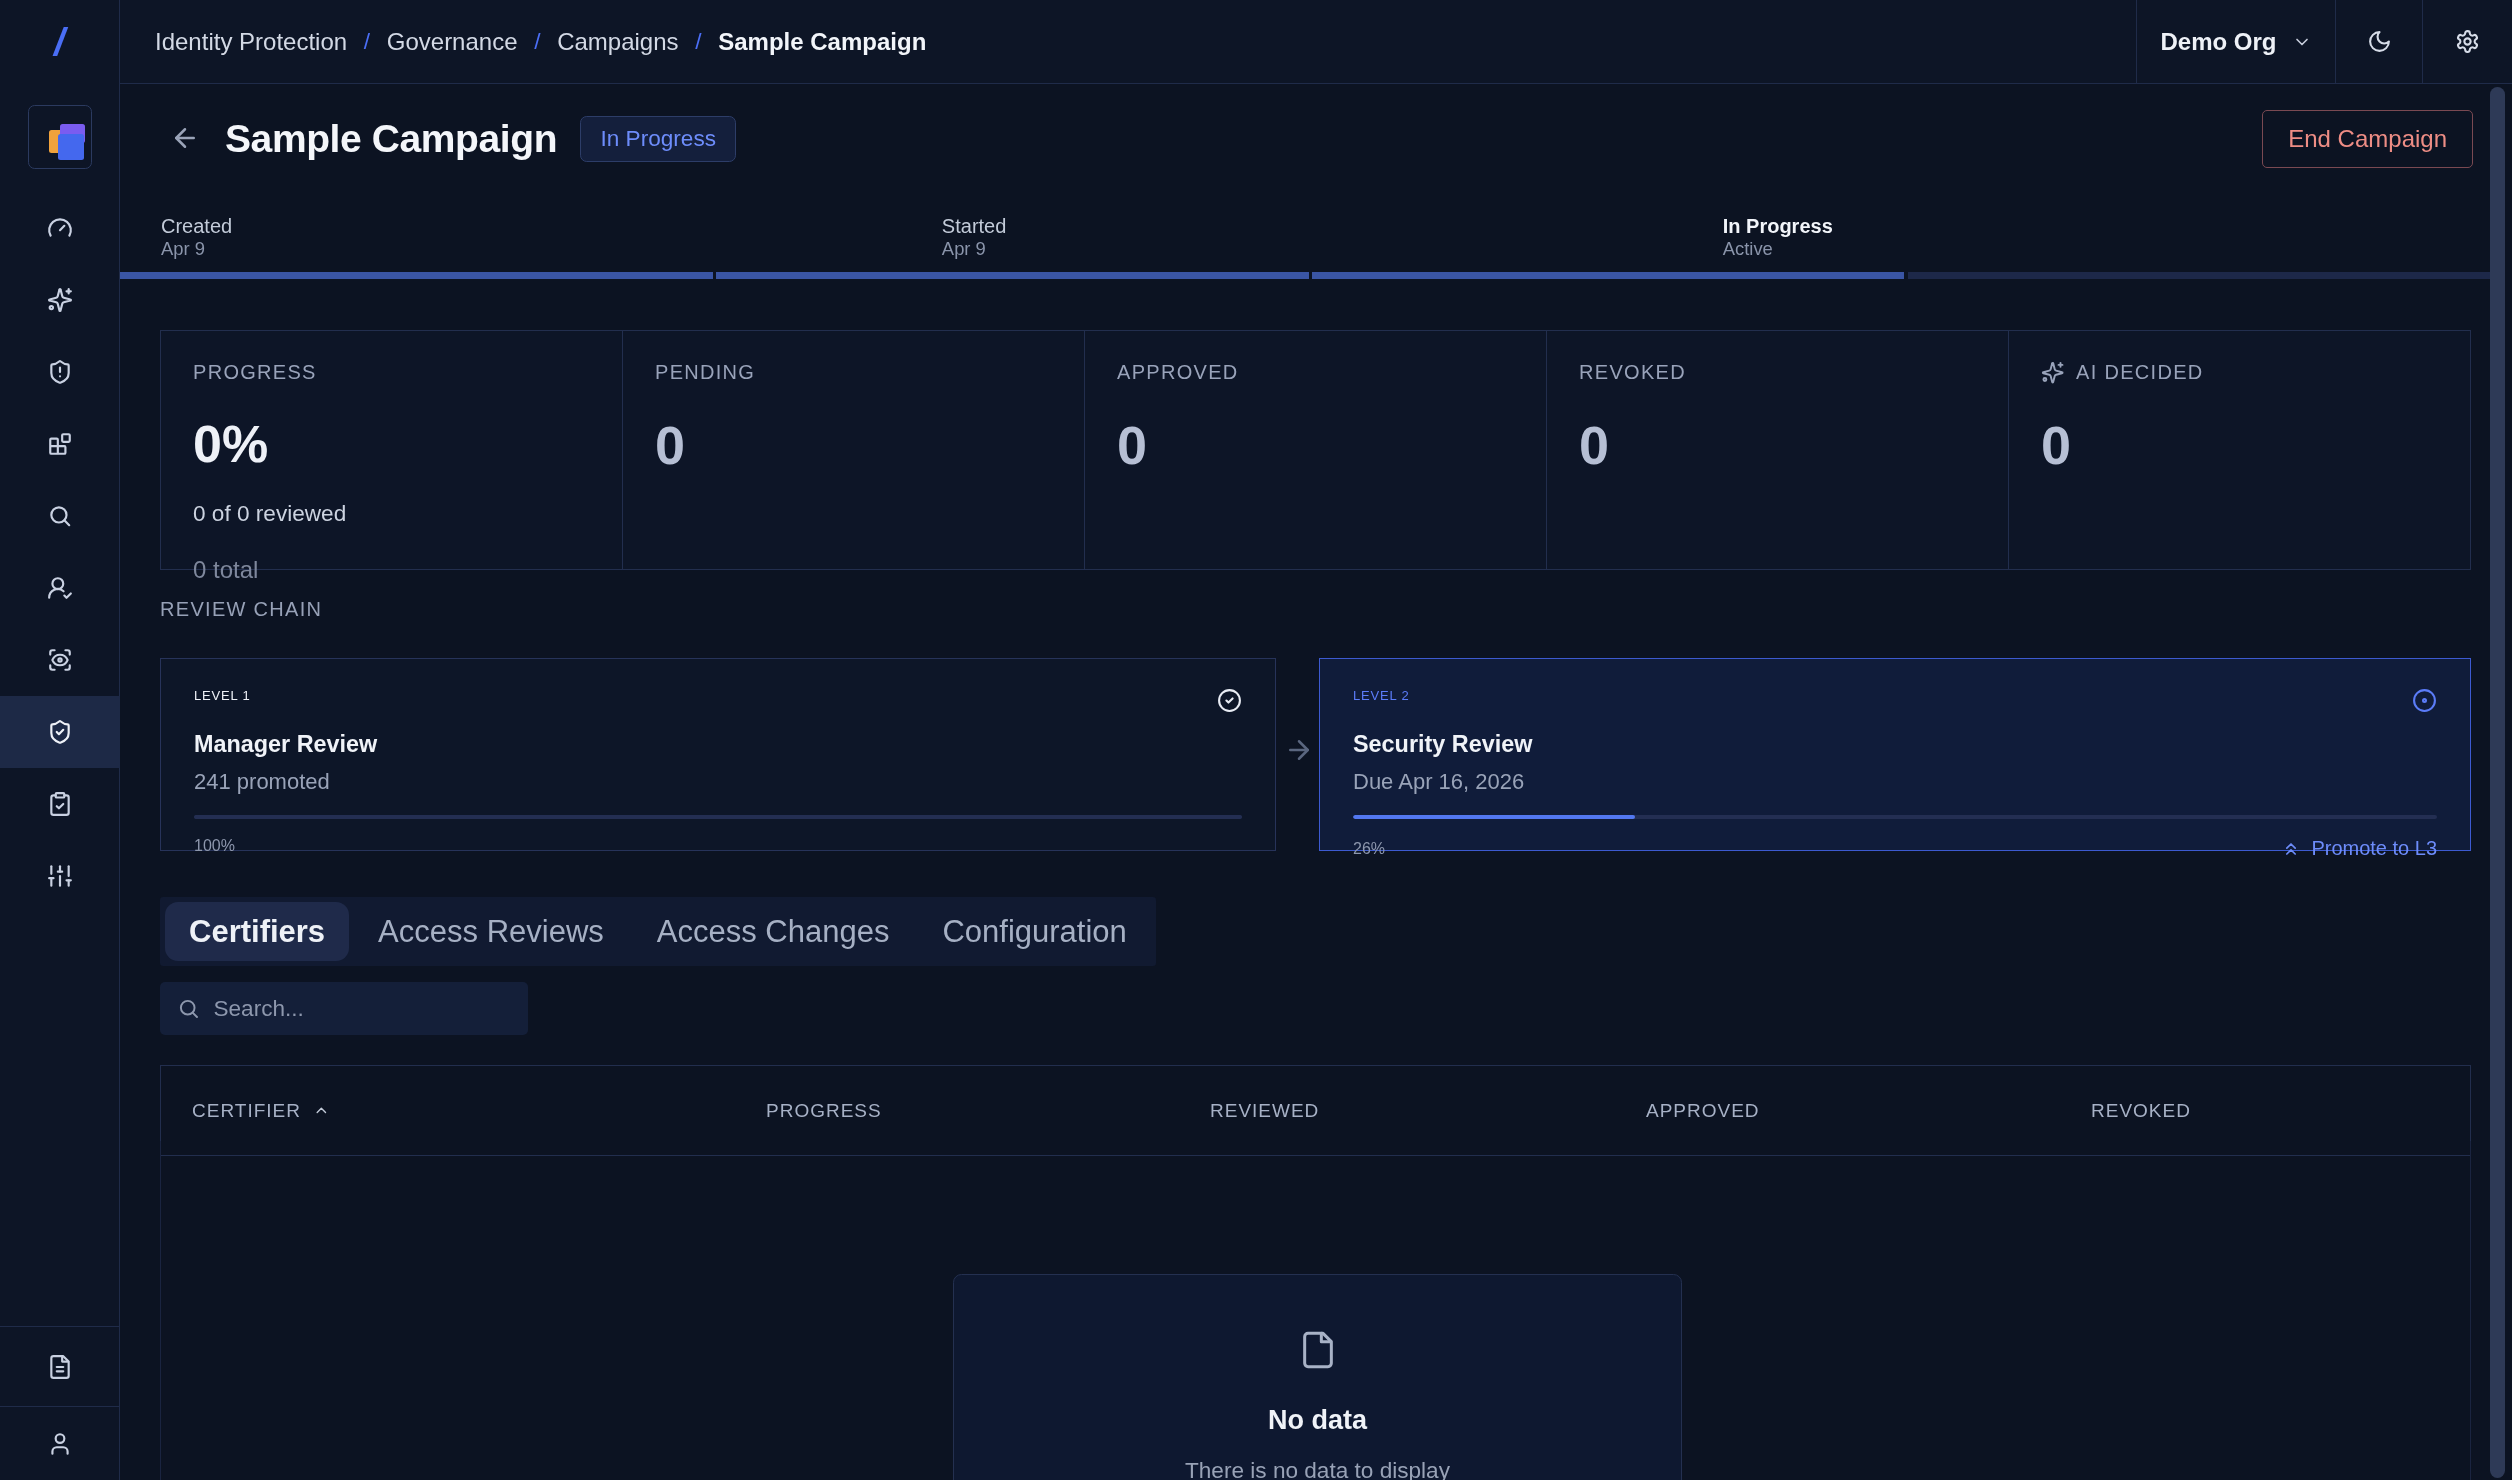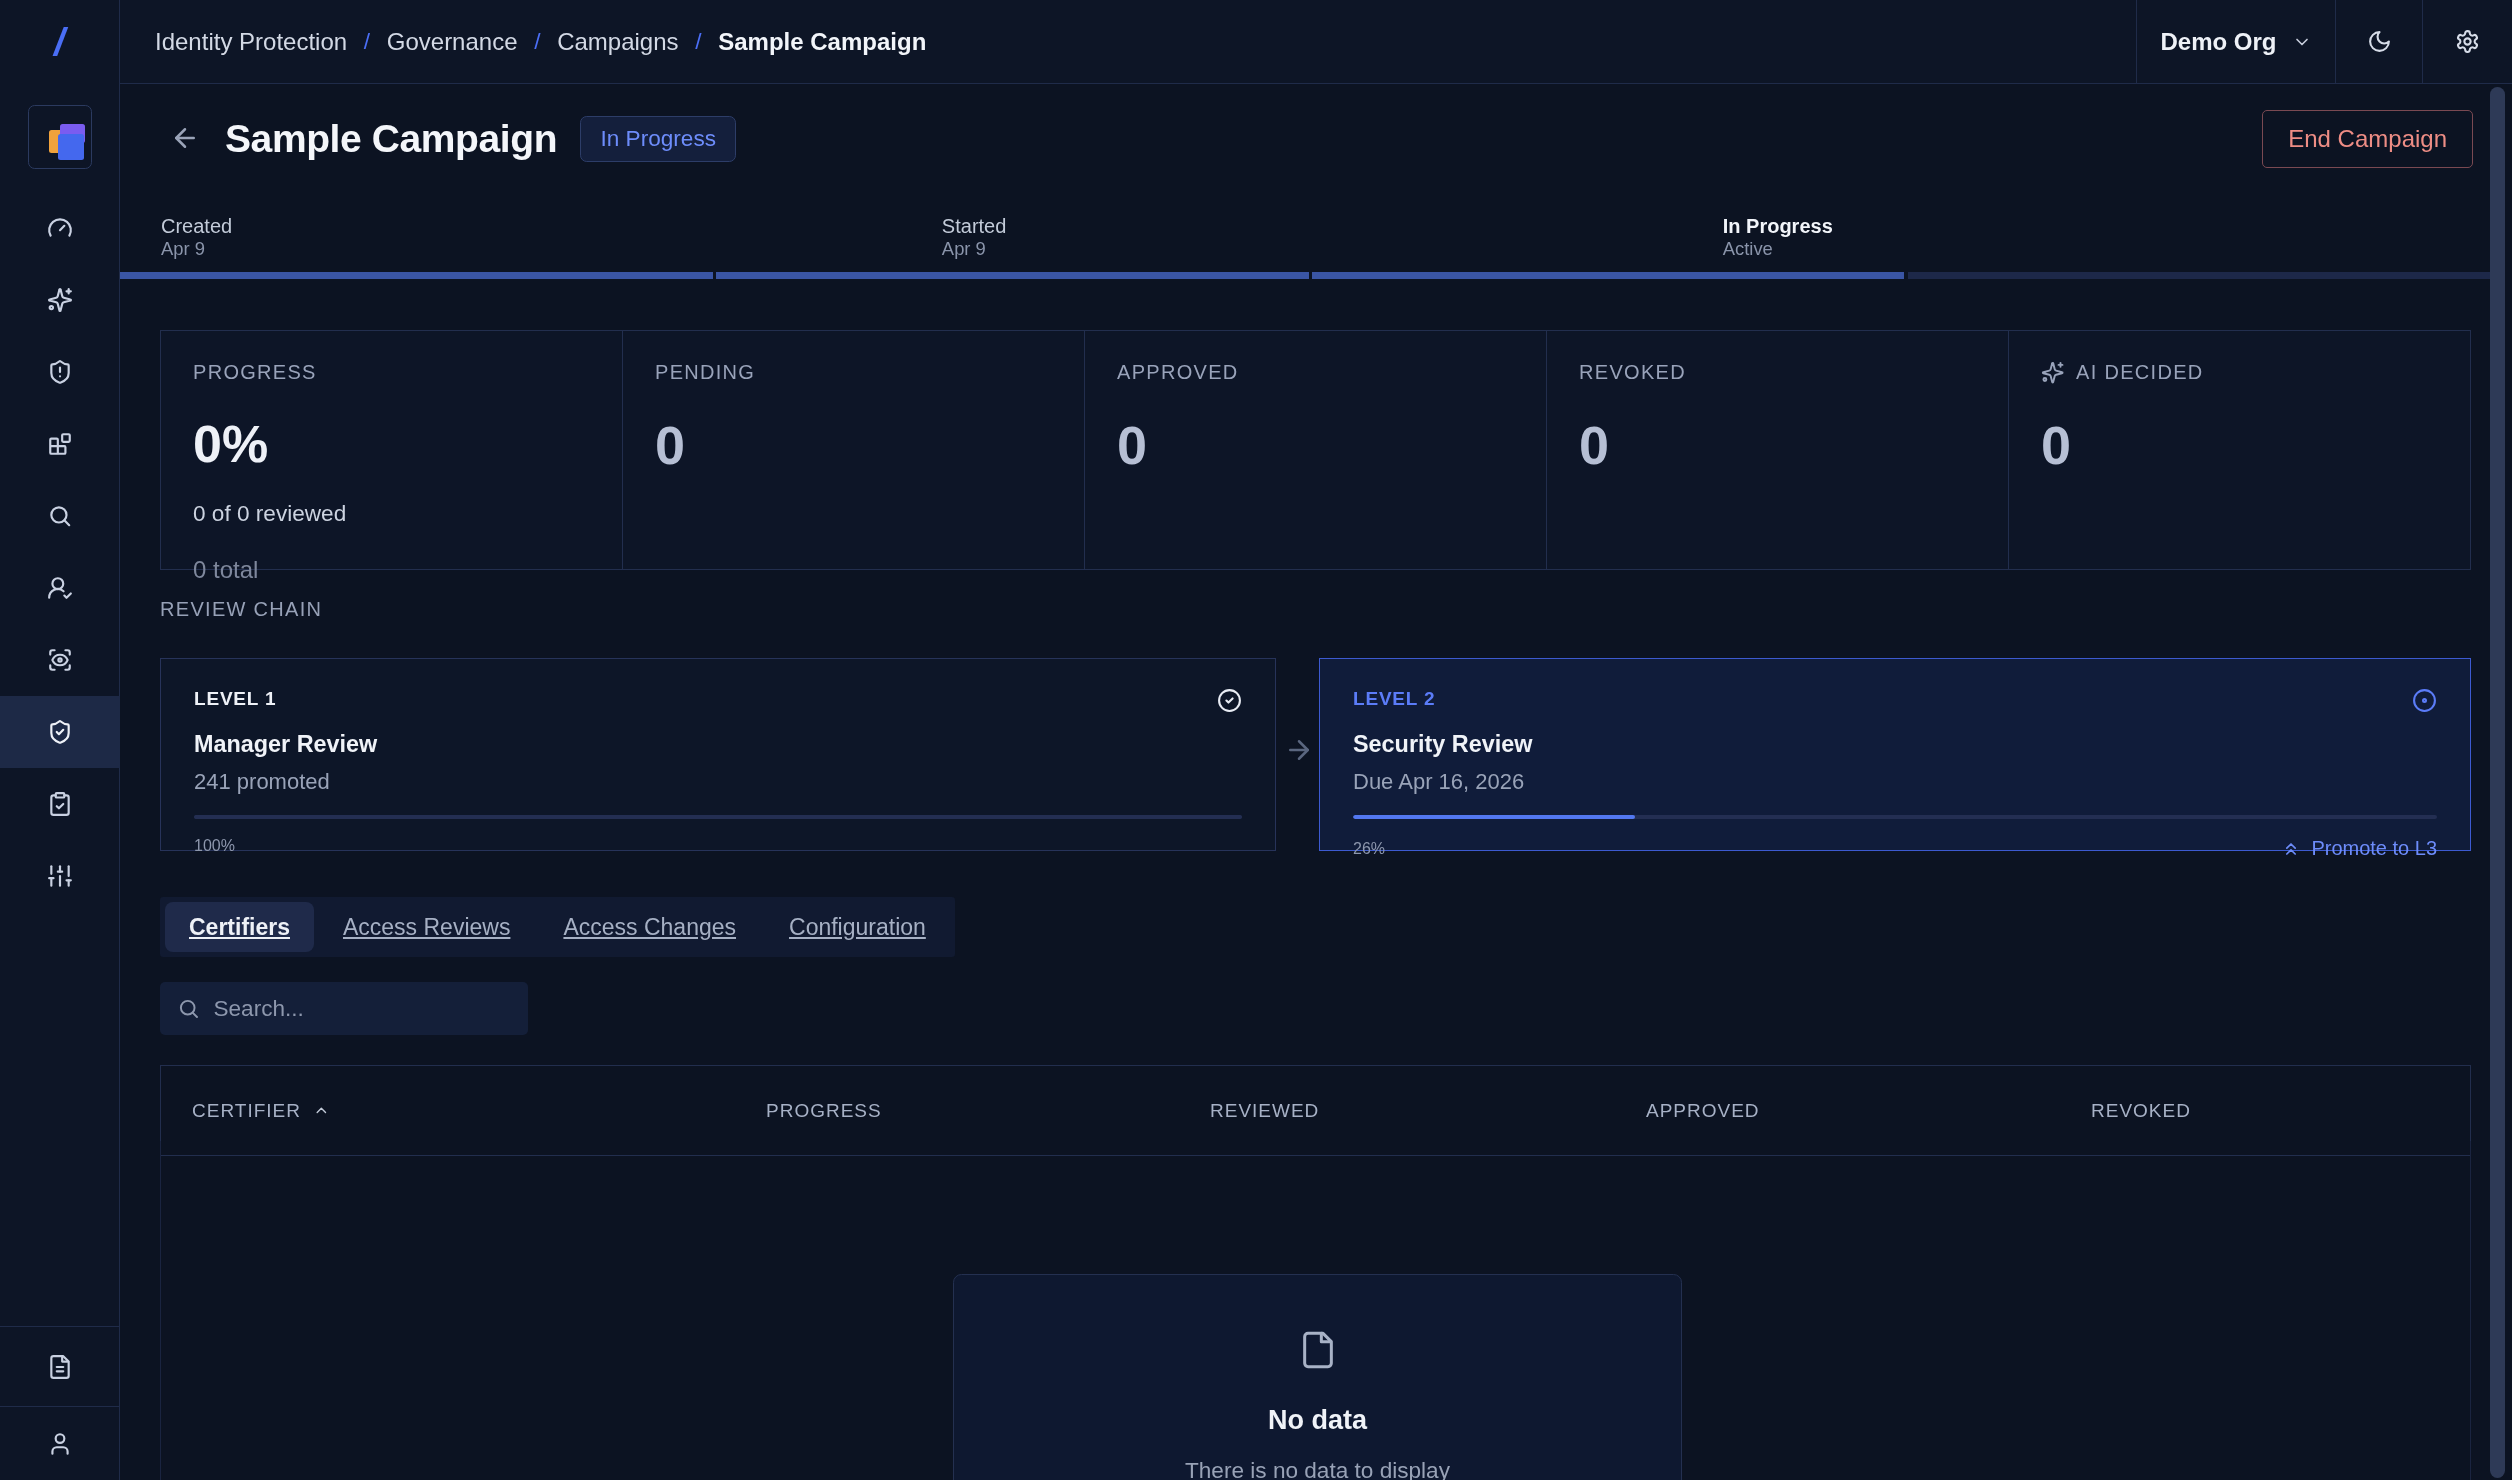--- a/index.html
+++ b/index.html
@@ -95,39 +95,39 @@
   .rc-label { position:absolute; top:514px; left:40px; font-size:20px;
               letter-spacing:1.3px; color:#97a1b7; }
   .rc-row { position:absolute; top:574px; left:40px; right:41px; height:193px; }
   .level-card { position:absolute; top:0; height:193px; padding:28.5px 33px;
                 border:0.8px solid #27335a; background:#0d1628; }
   .level-card.l1 { left:0; width:1116px; }
   .level-card.l2 { left:1159px; right:0; background:#101c3a; border:0.8px solid #3d5ad0; }
   .rc-arrow { position:absolute; top:77px; left:1124px; width:33px; color:#5a667f; }
   .rc-arrow .ic { width:30px; height:30px; }
   .lv-top { display:flex; align-items:flex-start; justify-content:space-between; }
-  .lv-tag { font-size:19px; font-weight:700; letter-spacing:0.8px; color:#eef1f7; }
+  .lv-tag { font-size:13px; font-weight:400; letter-spacing:0.8px; color:#eef1f7; }
   .l2 .lv-tag { color:#5b7cf8; }
   .lv-state-ic { width:25px; height:25px; color:#e8ecf4; }
   .l2 .lv-state-ic { color:#5b7cf8; }
   .lv-title { margin-top:18.4px; font-size:23.4px; font-weight:600; color:#f0f3f8; }
   .lv-sub { margin-top:11px; font-size:22px; color:#99a3b8; }
   .lv-bar { margin-top:20px; height:4.2px; border-radius:2.5px; background:#232e52; overflow:hidden; }
   .lv-bar .fill { height:100%; border-radius:2.5px; background:#5277f0; }
   .l1 .lv-bar .fill { background:#232e52; }
   .lv-foot { margin-top:18.4px; display:flex; align-items:center; justify-content:space-between; }
   .lv-pct { font-size:16px; color:#8d97ad; }
   .promote { display:flex; align-items:center; gap:10px; color:#6d8cfa;
              font-size:20px; font-weight:400; cursor:pointer; }
   .promote .ic { width:20px; height:20px; }
 
   
   .tabs { position:absolute; top:813px; left:40px; display:inline-flex; align-items:center;
           background:#111a31; padding:5px; gap:5px; border-radius:3.3px; }
-  .tab { padding:11.7px 24px; font-size:23px; color:#a6b0c4; border-radius:8px; cursor:pointer; white-space:nowrap;text-decoration:underline; }
+  .tab { padding:11.7px 24px; font-size:31px; color:#a6b0c4; border-radius:13px; cursor:pointer; white-space:nowrap; }
   .tab.active { background:#1f2a4a; color:#eef1f7; font-weight:600; }
 
   
   .search-box { position:absolute; top:898px; left:40px; width:368px; height:53px;
                 background:#141f39; border-radius:5px; display:flex; align-items:center;
                 padding:0 16.7px; gap:13.4px; color:#8d97ad; }
   .search-box .ic { width:23.4px; height:23.4px; flex:none; }
   .search-box input { flex:1; background:transparent; border:none; outline:none;
                       color:#dfe4ee; font-size:22.6px; font-family:"Liberation Sans", sans-serif; }
   .search-box input::placeholder { color:#8d97ad; }

